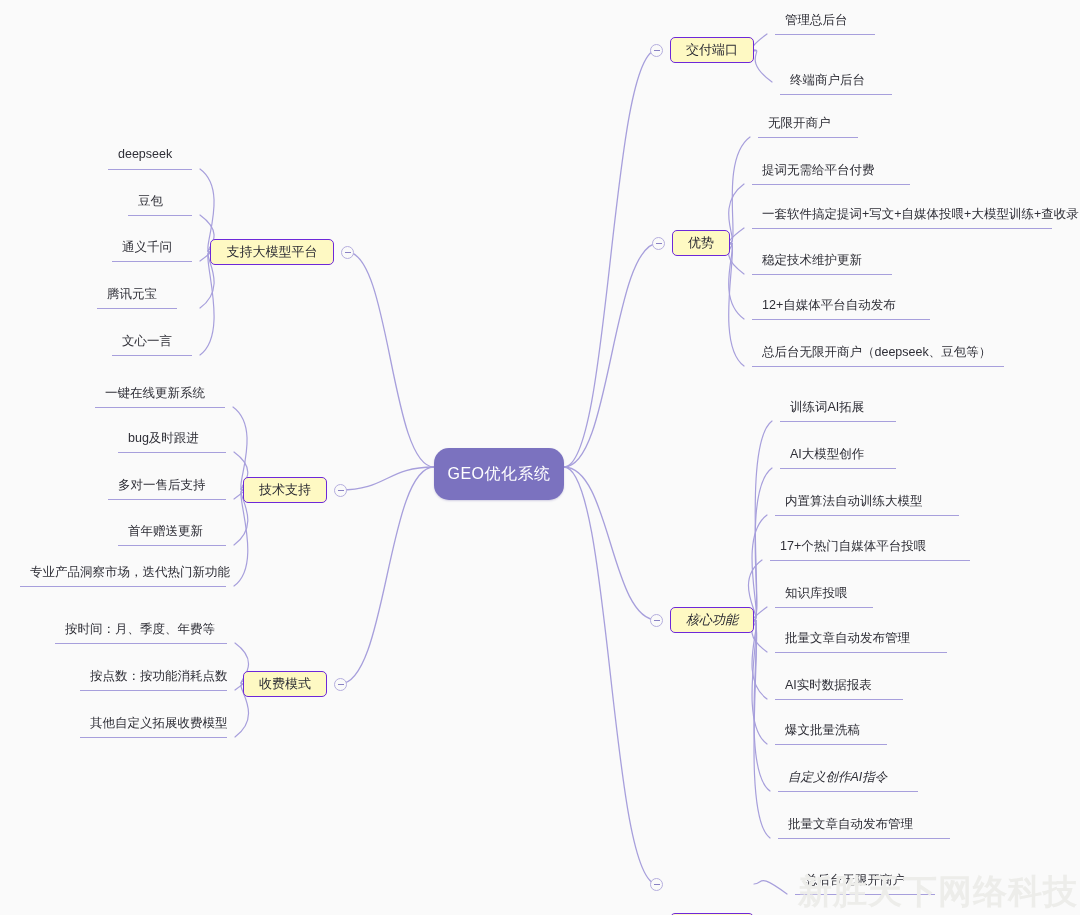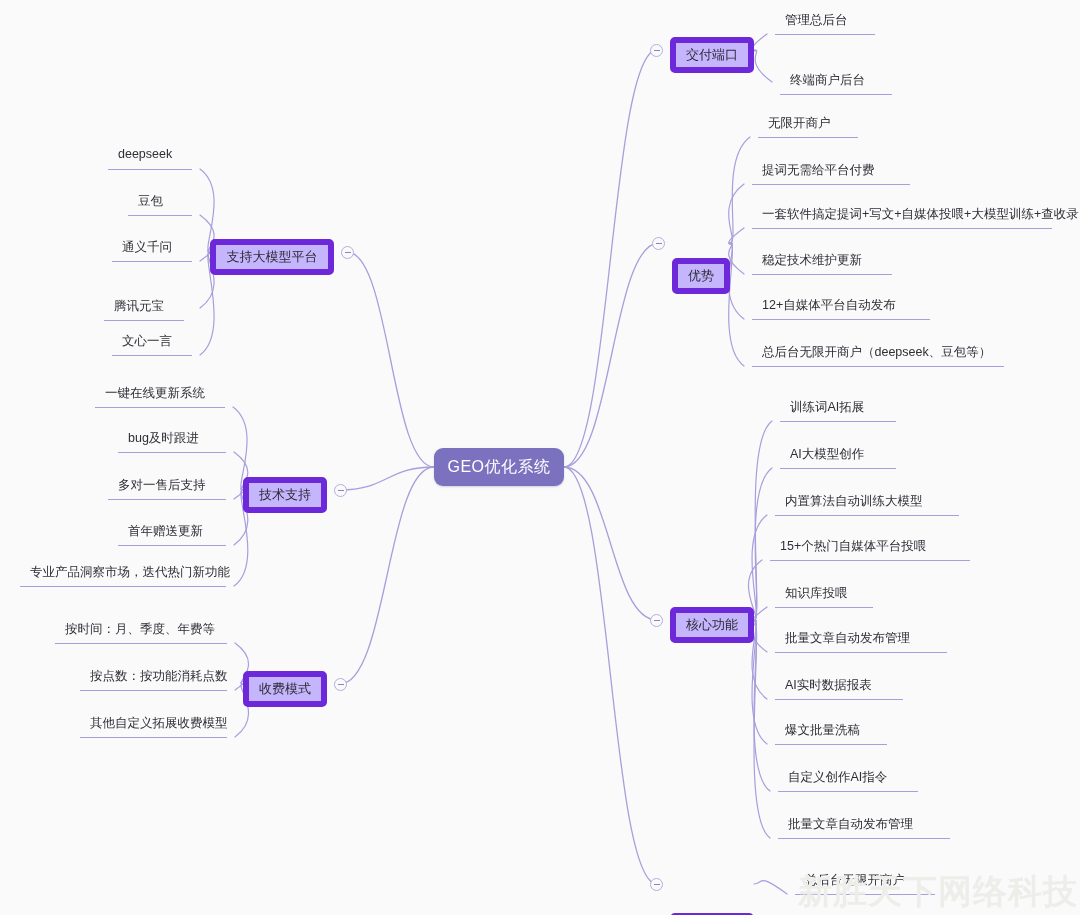--- a/index.html
+++ b/index.html
@@ -34,22 +34,22 @@
   .root-node {
     background: #7b72bf;
     color: #ffffff;
     border-radius: 9px;
     font-size: 16px;
     letter-spacing: .5px;
     box-shadow: 0 1px 2px rgba(90,80,160,.25);
   }
   
   .branch-node {
-    background: #c4b5fd;
-    border: 6px solid #6d28d9;
+    background: #fef9c3;
+    border: 1px solid #6d28d9;
     border-radius: 5px;
     color: #2b2b33;
     font-size: 13px;
     padding: 12px 10px;
   }
   
   .leaf-node {
     position: absolute;
     font-size: 12.5px;
     color: #2e2e36;
@@ -165,54 +165,54 @@
       <path d="M 434 467 C 387 467, 387 684, 340 684" fill="none" stroke="#a79fdc" stroke-width="1.3" stroke-linecap="round"></path>
       <path d="M 243 684
              C 233 684, 265.8 665.4, 235 643" fill="none" stroke="#a79fdc" stroke-width="1.2" stroke-linecap="round"></path>
       <path d="M 243 684
              C 233 684, 265.8 667.6, 235 690" fill="none" stroke="#a79fdc" stroke-width="1.2" stroke-linecap="round"></path>
       <path d="M 243 684
              C 233 684, 265.8 714.6, 235 737" fill="none" stroke="#a79fdc" stroke-width="1.2" stroke-linecap="round"></path>
     </svg>
 
   <div id="nodes-layer">
-      <div class="node root-node" style="left: 434px; top: 448px; width: 130px; height: 38px;">GEO优化系统</div>
+      <div class="node root-node" style="left: 434px; top: 448px; width: 130px; height: 52px; border-radius: 15px;">GEO优化系统</div>
       <div class="node branch-node" style="left: 670px; top: 37px; width: 84px; height: 26px;">交付端口</div>
       <div class="toggle" style="left: 650px; top: 43.5px;"></div>
       <div class="leaf-node right" style="left: 775px; top: 12px; width: 100px; height: 23px;">管理总后台</div>
       <div class="leaf-node right" style="left: 780px; top: 72px; width: 112px; height: 23px;">终端商户后台</div>
-      <div class="node branch-node" style="left: 672px; top: 230px; width: 58px; height: 26px; margin-top: 28px;">优势</div>
+      <div class="node branch-node" style="left: 672px; top: 230px; width: 58px; height: 26px;">优势</div>
       <div class="toggle" style="left: 652px; top: 236.5px;"></div>
       <div class="leaf-node right" style="left: 758px; top: 115px; width: 100px; height: 23px;">无限开商户</div>
       <div class="leaf-node right" style="left: 752px; top: 162px; width: 158px; height: 23px;">提词无需给平台付费</div>
       <div class="leaf-node right" style="left: 752px; top: 206px; width: 300px; height: 23px;">一套软件搞定提词+写文+自媒体投喂+大模型训练+查收录</div>
       <div class="leaf-node right" style="left: 752px; top: 252px; width: 140px; height: 23px;">稳定技术维护更新</div>
       <div class="leaf-node right" style="left: 752px; top: 297px; width: 178px; height: 23px;">12+自媒体平台自动发布</div>
       <div class="leaf-node right" style="left: 752px; top: 344px; width: 252px; height: 23px;">总后台无限开商户（deepseek、豆包等）</div>
-      <div class="node branch-node" style="left: 670px; top: 607px; width: 84px; height: 26px;">核心功能</div>
+      <div class="node branch-node" style="left: 670px; top: 607px; width: 84px; height: 26px; font-style: italic;">核心功能</div>
       <div class="toggle" style="left: 650px; top: 613.5px;"></div>
       <div class="leaf-node right" style="left: 780px; top: 399px; width: 116px; height: 23px;">训练词AI拓展</div>
       <div class="leaf-node right" style="left: 780px; top: 446px; width: 116px; height: 23px;">AI大模型创作</div>
       <div class="leaf-node right" style="left: 775px; top: 493px; width: 184px; height: 23px;">内置算法自动训练大模型</div>
-      <div class="leaf-node right" style="left: 770px; top: 538px; width: 200px; height: 23px;">15+个热门自媒体平台投喂</div>
+      <div class="leaf-node right" style="left: 770px; top: 538px; width: 200px; height: 23px;">17+个热门自媒体平台投喂</div>
       <div class="leaf-node right" style="left: 775px; top: 585px; width: 98px; height: 23px;">知识库投喂</div>
       <div class="leaf-node right" style="left: 775px; top: 630px; width: 172px; height: 23px;">批量文章自动发布管理</div>
       <div class="leaf-node right" style="left: 775px; top: 677px; width: 128px; height: 23px;">AI实时数据报表</div>
       <div class="leaf-node right" style="left: 775px; top: 722px; width: 112px; height: 23px;">爆文批量洗稿</div>
-      <div class="leaf-node right" style="left: 778px; top: 769px; width: 140px; height: 23px;">自定义创作AI指令</div>
+      <div class="leaf-node right" style="left: 778px; top: 769px; width: 140px; height: 23px; font-style: italic;">自定义创作AI指令</div>
       <div class="leaf-node right" style="left: 778px; top: 816px; width: 172px; height: 23px;">批量文章自动发布管理</div>
       <div class="node branch-node" style="left: 670px; top: 871px; width: 84px; height: 26px; margin-top: 42px;">开户方式</div>
       <div class="toggle" style="left: 650px; top: 877.5px;"></div>
       <div class="leaf-node right" style="left: 795px; top: 872px; width: 140px; height: 23px;">总后台无限开商户</div>
       <div class="node branch-node" style="left: 210px; top: 239px; width: 124px; height: 26px;">支持大模型平台</div>
       <div class="toggle" style="left: 341px; top: 245.5px;"></div>
       <div class="leaf-node left" style="left: 108px; top: 147px; width: 84px; height: 23px;">deepseek</div>
       <div class="leaf-node left" style="left: 128px; top: 193px; width: 64px; height: 23px;">豆包</div>
       <div class="leaf-node left" style="left: 112px; top: 239px; width: 80px; height: 23px;">通义千问</div>
-      <div class="leaf-node left" style="left: 104px; top: 286px; width: 80px; height: 23px; margin-top: 12px;">腾讯元宝</div>
+      <div class="leaf-node left" style="left: 97px; top: 286px; width: 80px; height: 23px;">腾讯元宝</div>
       <div class="leaf-node left" style="left: 112px; top: 333px; width: 80px; height: 23px;">文心一言</div>
       <div class="node branch-node" style="left: 243px; top: 477px; width: 84px; height: 26px;">技术支持</div>
       <div class="toggle" style="left: 334px; top: 483.5px;"></div>
       <div class="leaf-node left" style="left: 95px; top: 385px; width: 130px; height: 23px;">一键在线更新系统</div>
       <div class="leaf-node left" style="left: 118px; top: 430px; width: 108px; height: 23px;">bug及时跟进</div>
       <div class="leaf-node left" style="left: 108px; top: 477px; width: 118px; height: 23px;">多对一售后支持</div>
       <div class="leaf-node left" style="left: 118px; top: 523px; width: 108px; height: 23px;">首年赠送更新</div>
       <div class="leaf-node left" style="left: 20px; top: 564px; width: 206px; height: 23px;">专业产品洞察市场，迭代热门新功能</div>
       <div class="node branch-node" style="left: 243px; top: 671px; width: 84px; height: 26px;">收费模式</div>
       <div class="toggle" style="left: 334px; top: 677.5px;"></div>

